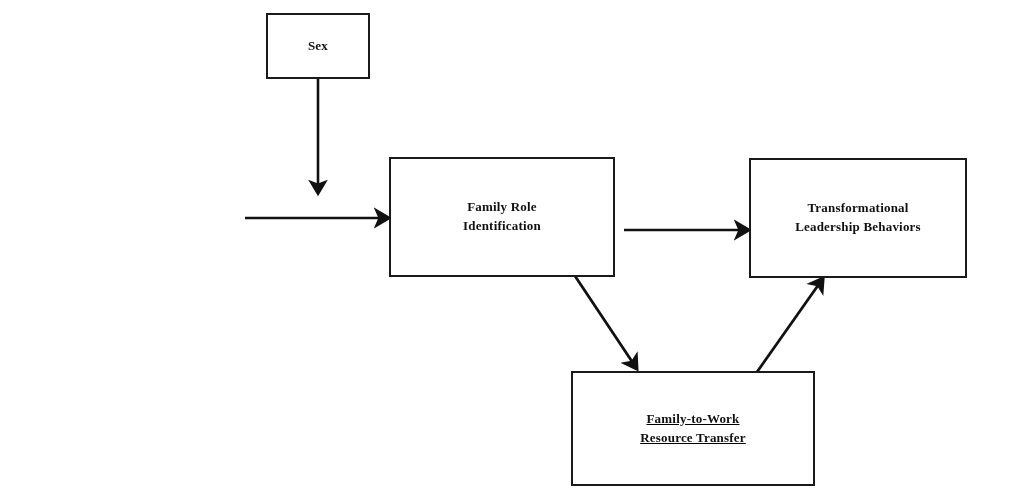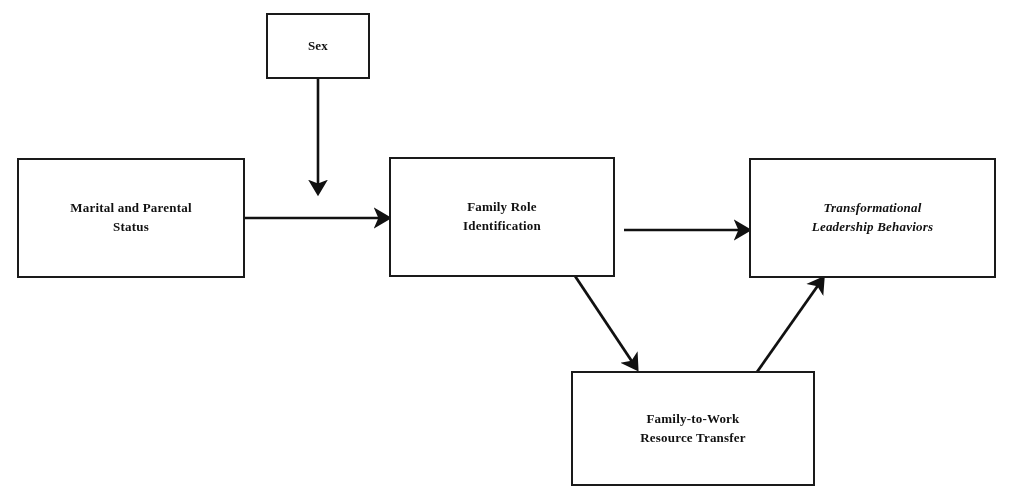--- a/index.html
+++ b/index.html
@@ -50,24 +50,24 @@
   #node-sex {
     left: 266px;  top: 13px;  width: 104px; height: 66px;
   }
   #node-marital-parental-status {
     left: 17px;   top: 158px; width: 228px; height: 120px;
   }
   #node-family-role-identification {
     left: 389px;  top: 157px; width: 226px; height: 120px;
   }
   #node-transformational-leadership {
-    left: 749px;  top: 158px; width: 247px; height: 120px; font-style: italic;
+    left: 749px;  top: 158px; width: 218px; height: 120px;
   }
   #node-family-to-work-transfer {
-    left: 571px;  top: 371px; width: 244px; height: 115px;
+    left: 571px;  top: 371px; width: 244px; height: 115px; text-decoration: underline;
   }
 </style>
 </head>
 <body>
 
 <div id="diagram-canvas">
 
   <svg class="arrow-layer" viewBox="0 0 1009 500" width="1009" height="500" xmlns="http://www.w3.org/2000/svg">
     <defs>
       <marker id="arrowhead-v" markerWidth="10" markerHeight="10" refX="3.2" refY="5" orient="auto" markerUnits="strokeWidth">
@@ -89,24 +89,20 @@
 
     <line x1="575" y1="276" x2="633" y2="363" stroke="#111111" stroke-width="2.8" marker-end="url(#arrowhead-d)"></line>
 
     <line x1="757" y1="372" x2="819" y2="284" stroke="#111111" stroke-width="2.8" marker-end="url(#arrowhead-d)"></line>
   </svg>
 
   <div class="node-box" id="node-sex">
     <span class="node-label">Sex</span>
   </div>
 
-  <div class="node-box" id="node-marital-parental-status">
-    <span class="node-label">Marital and Parental
-Status</span>
-  </div>
 
   <div class="node-box" id="node-family-role-identification">
     <span class="node-label">Family Role
 Identification</span>
   </div>
 
   <div class="node-box" id="node-transformational-leadership">
     <span class="node-label">Transformational
 Leadership Behaviors</span>
   </div>

